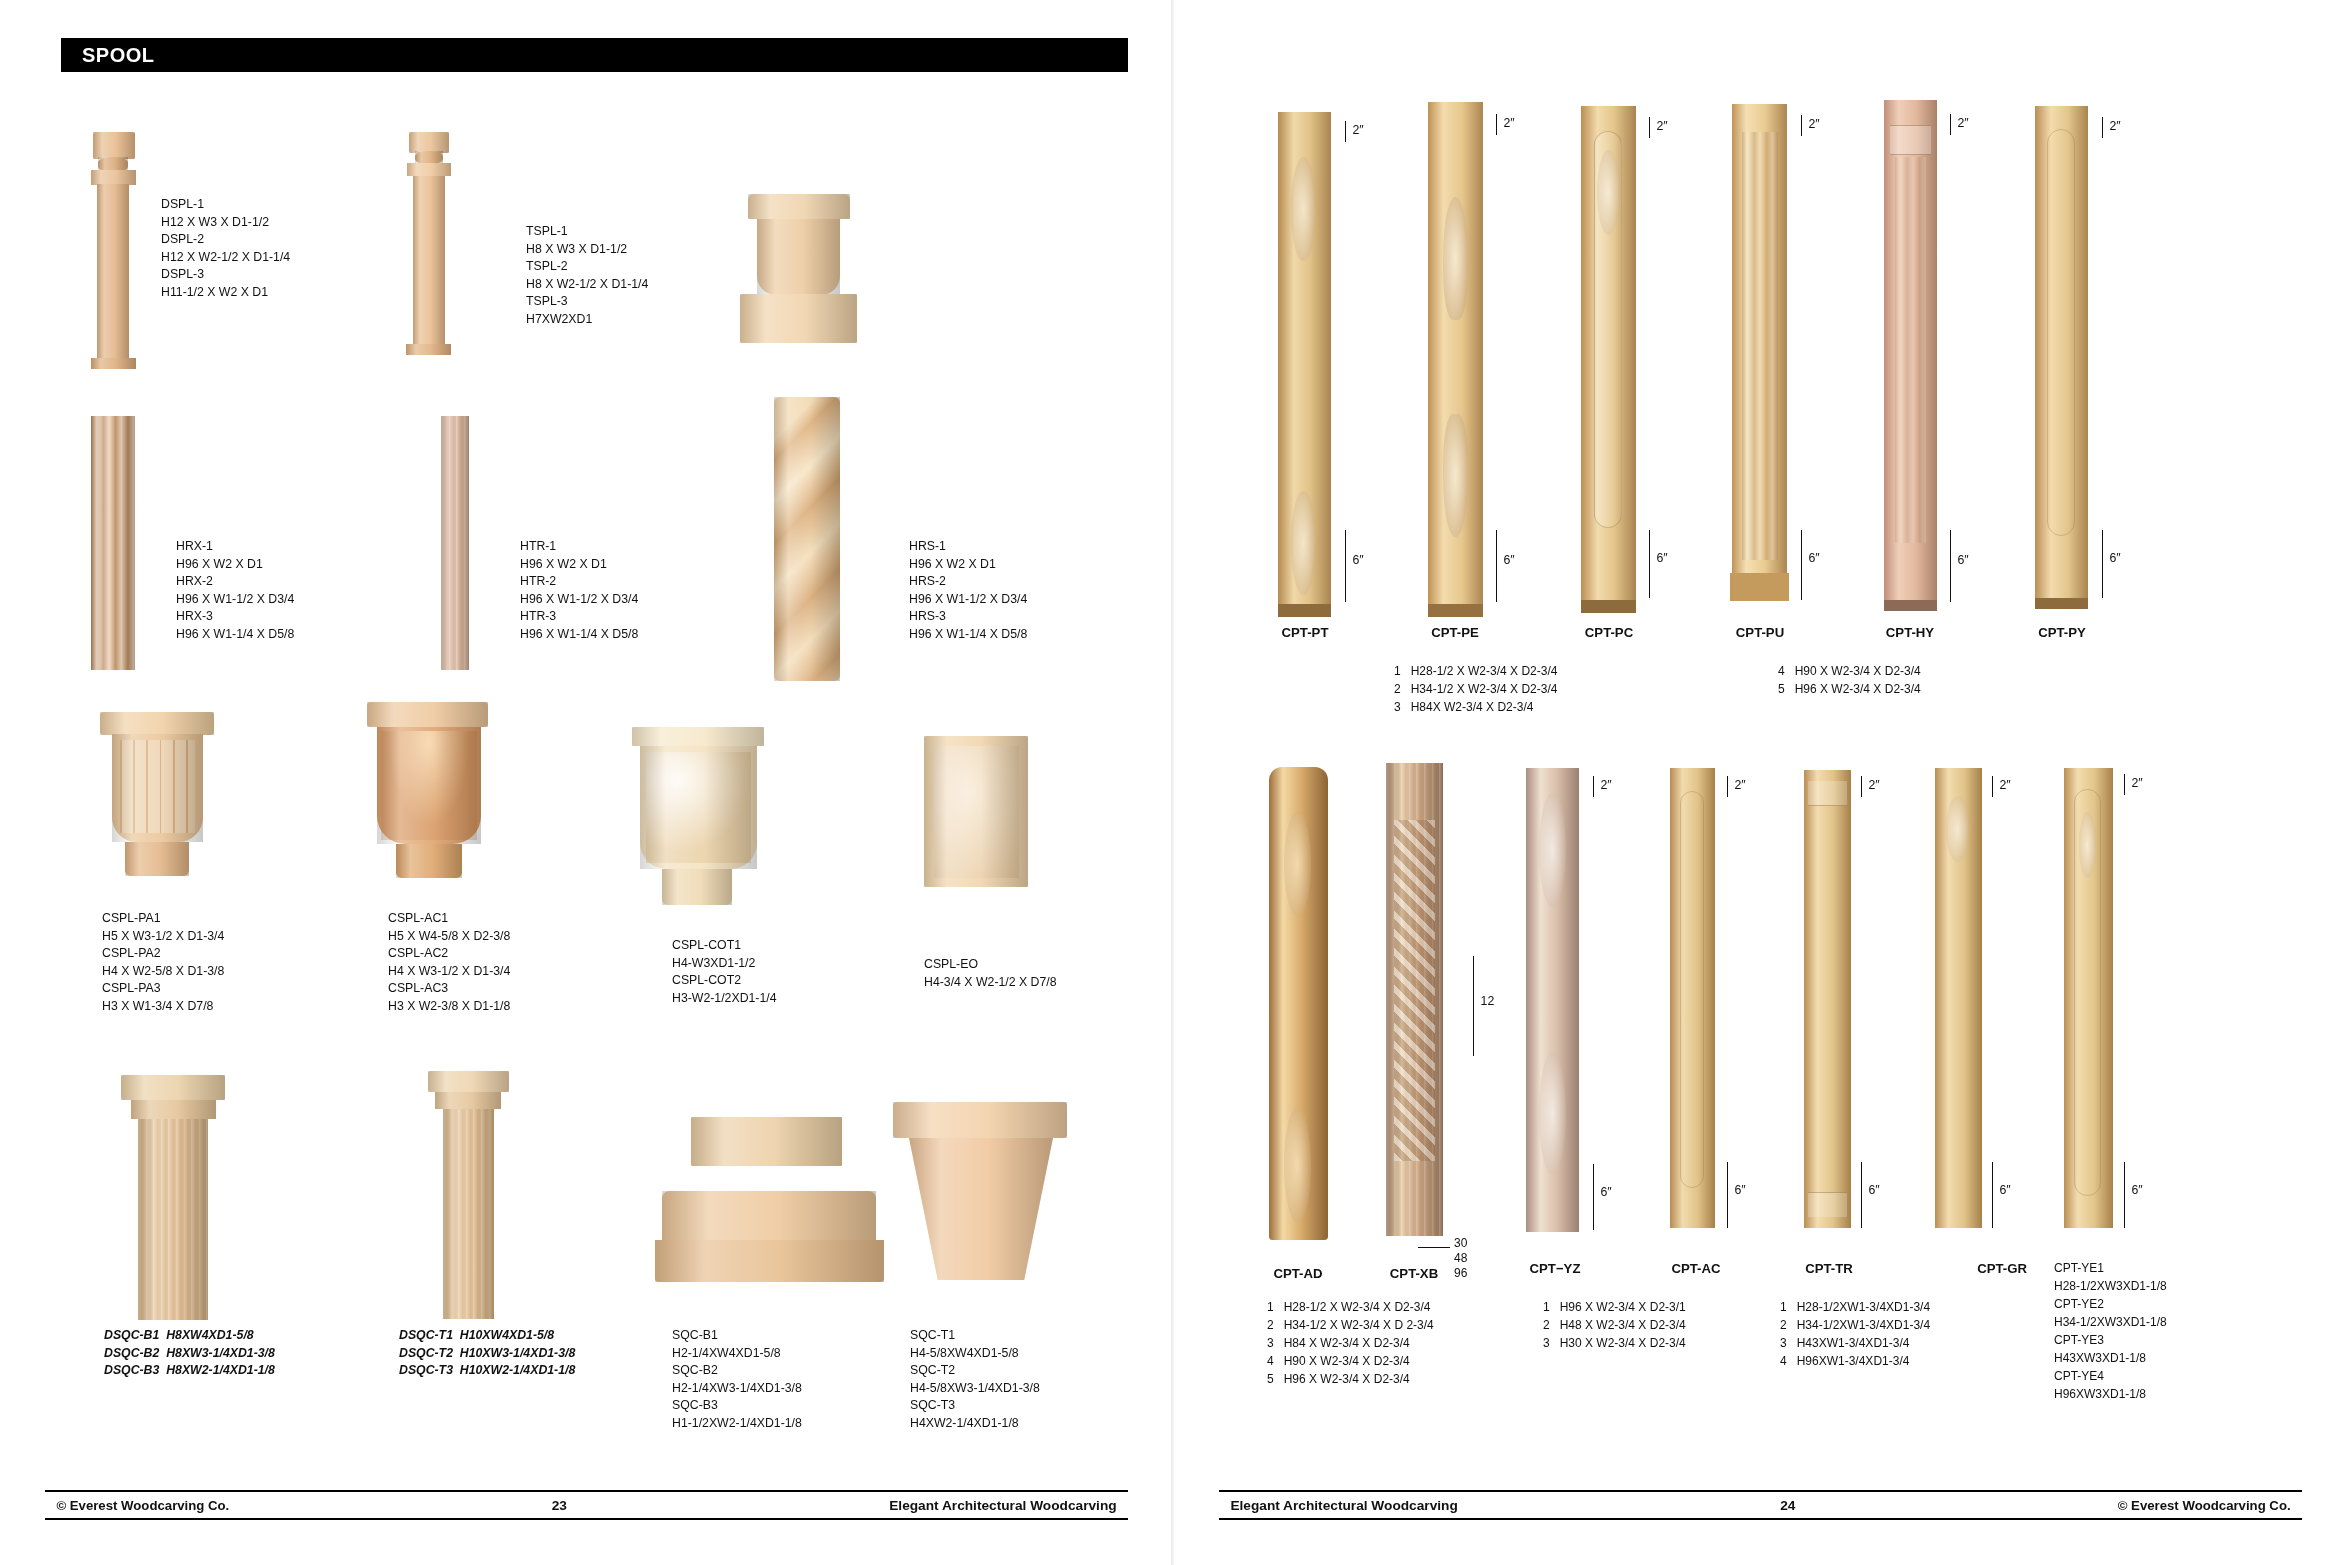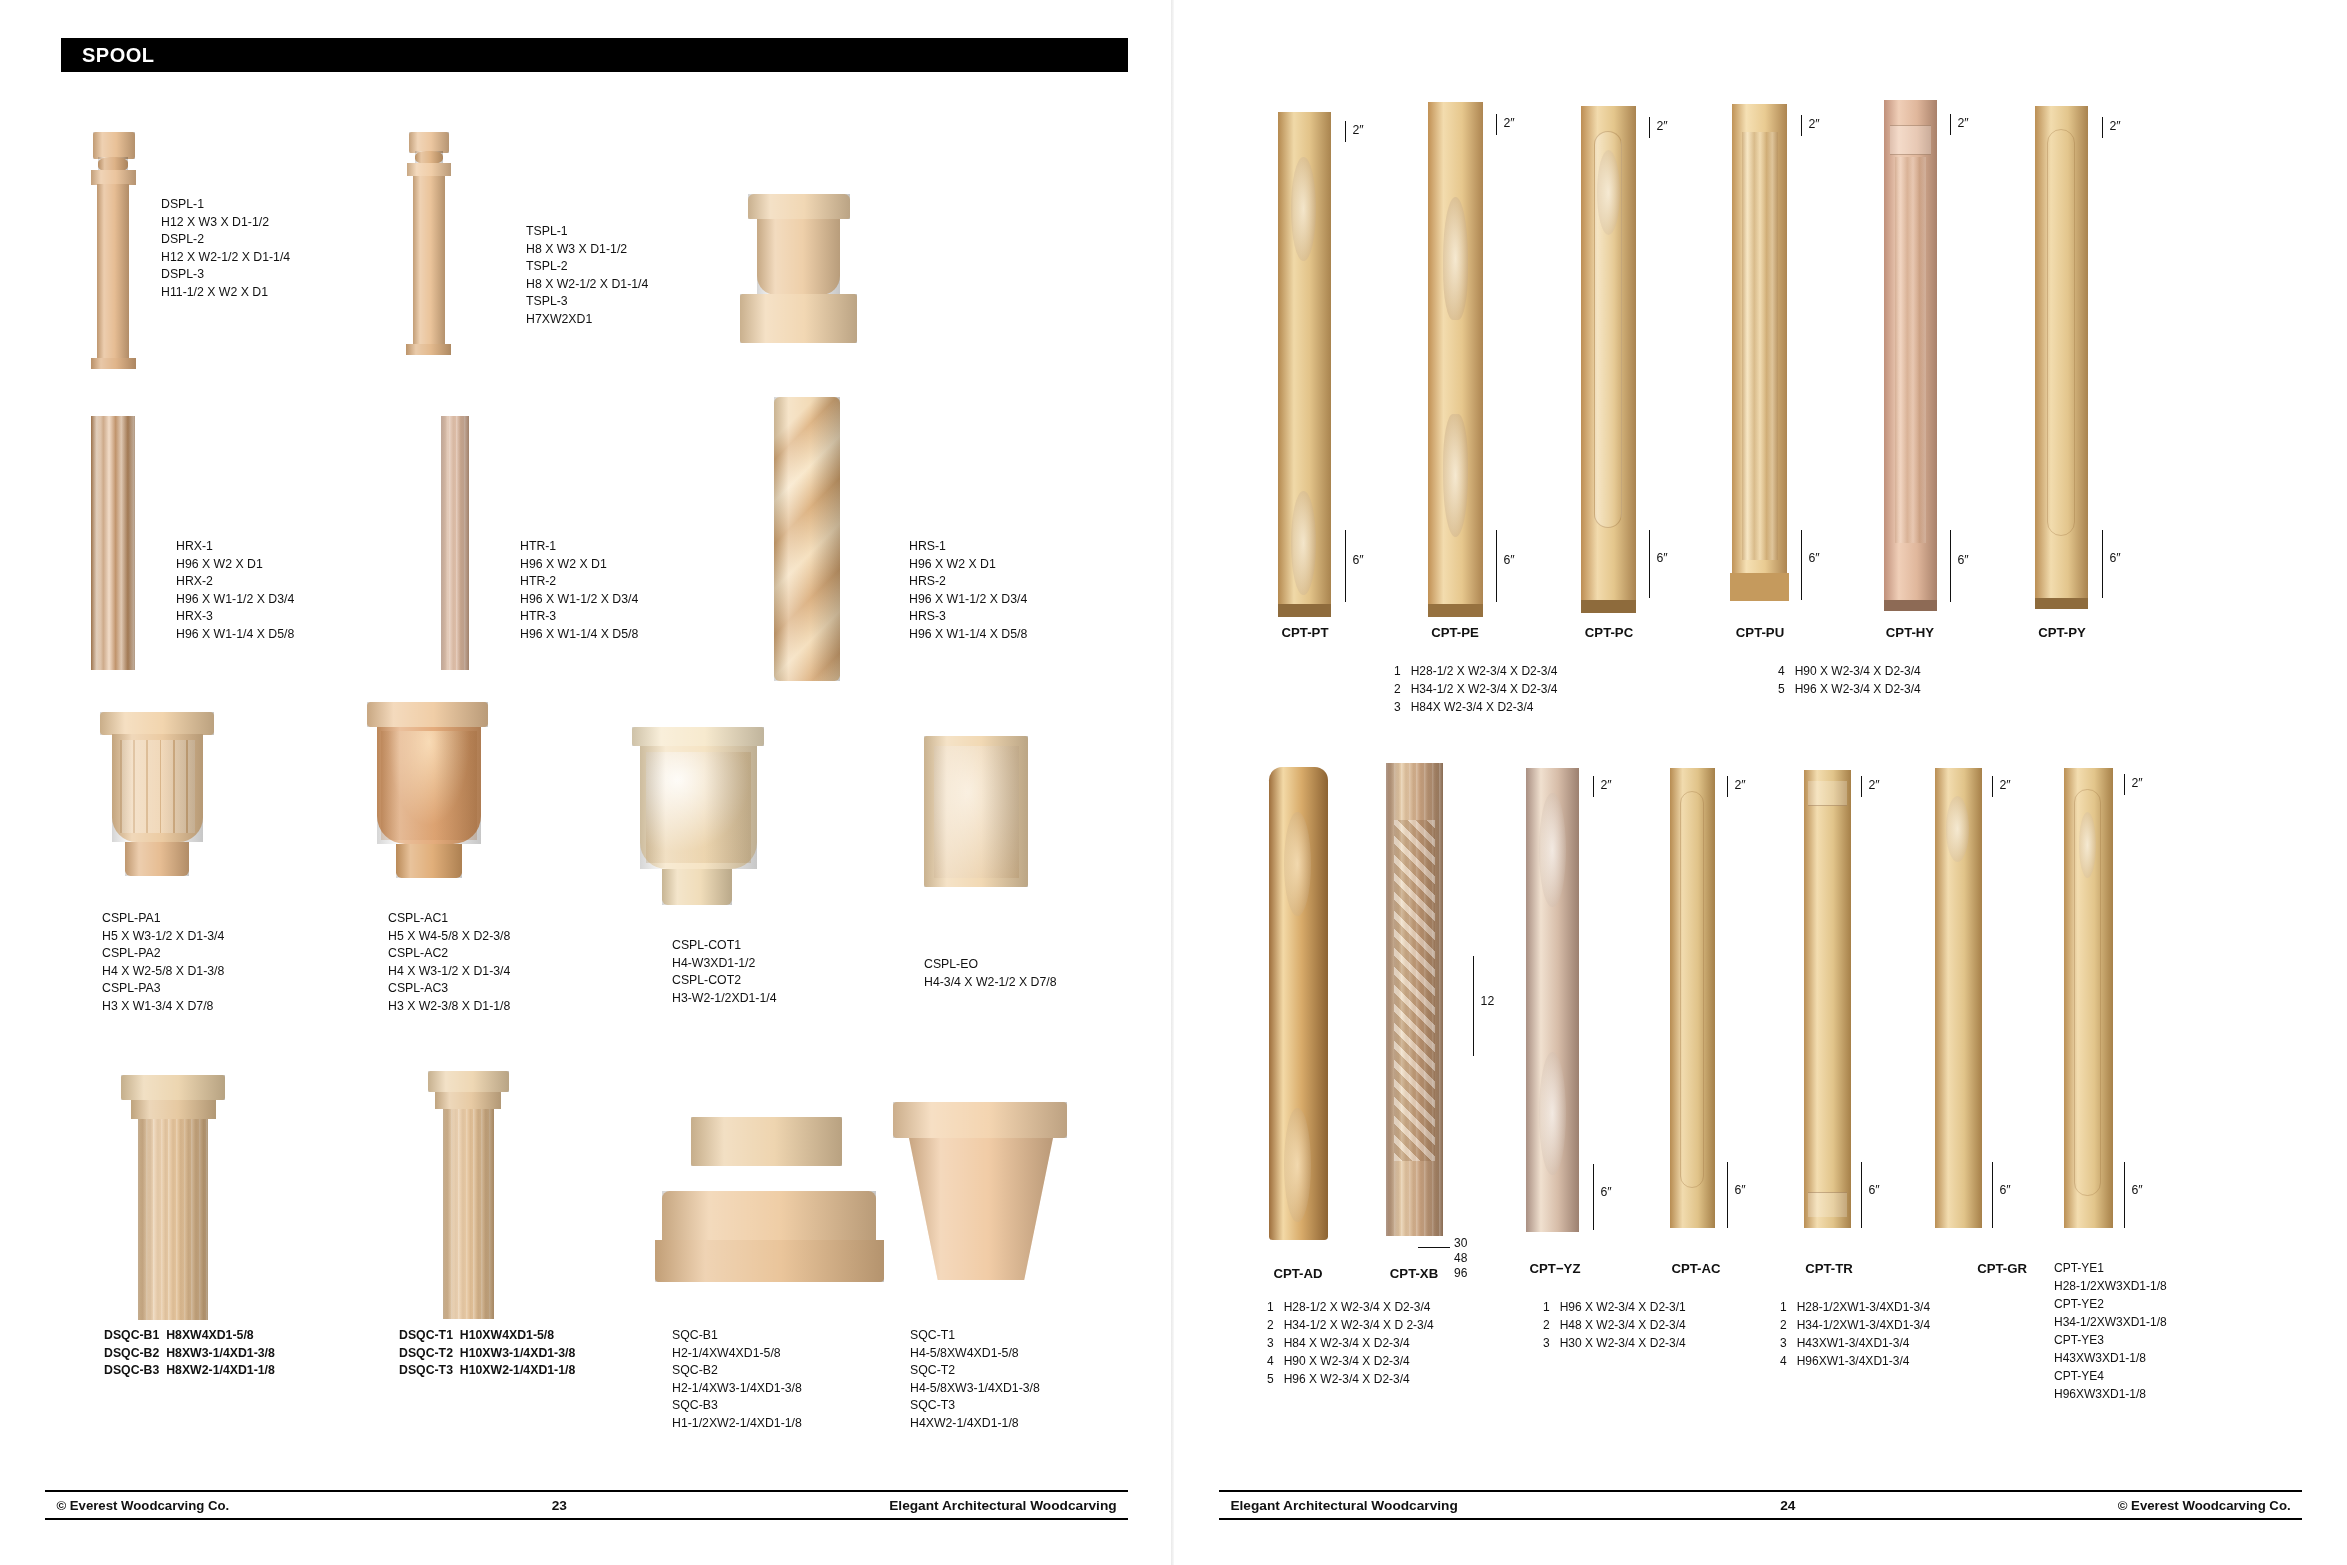--- a/index.html
+++ b/index.html
@@ -52,21 +52,21 @@
   .copy { font-size:13.2px; }
 
   
   .spec {
     position:absolute;
     font-size:12.3px;
     line-height:17.5px;
     white-space:pre;
     color:#111;
   }
-  .spec.b { font-weight:bold; }
+  .spec.b { font-weight:bold;font-style:italic; }
   .label-c {
     position:absolute;
     font-size:13.2px; font-weight:bold;
     text-align:center;
     white-space:nowrap;
   }
 
   
   .wood { position:absolute; }
   .grain {

